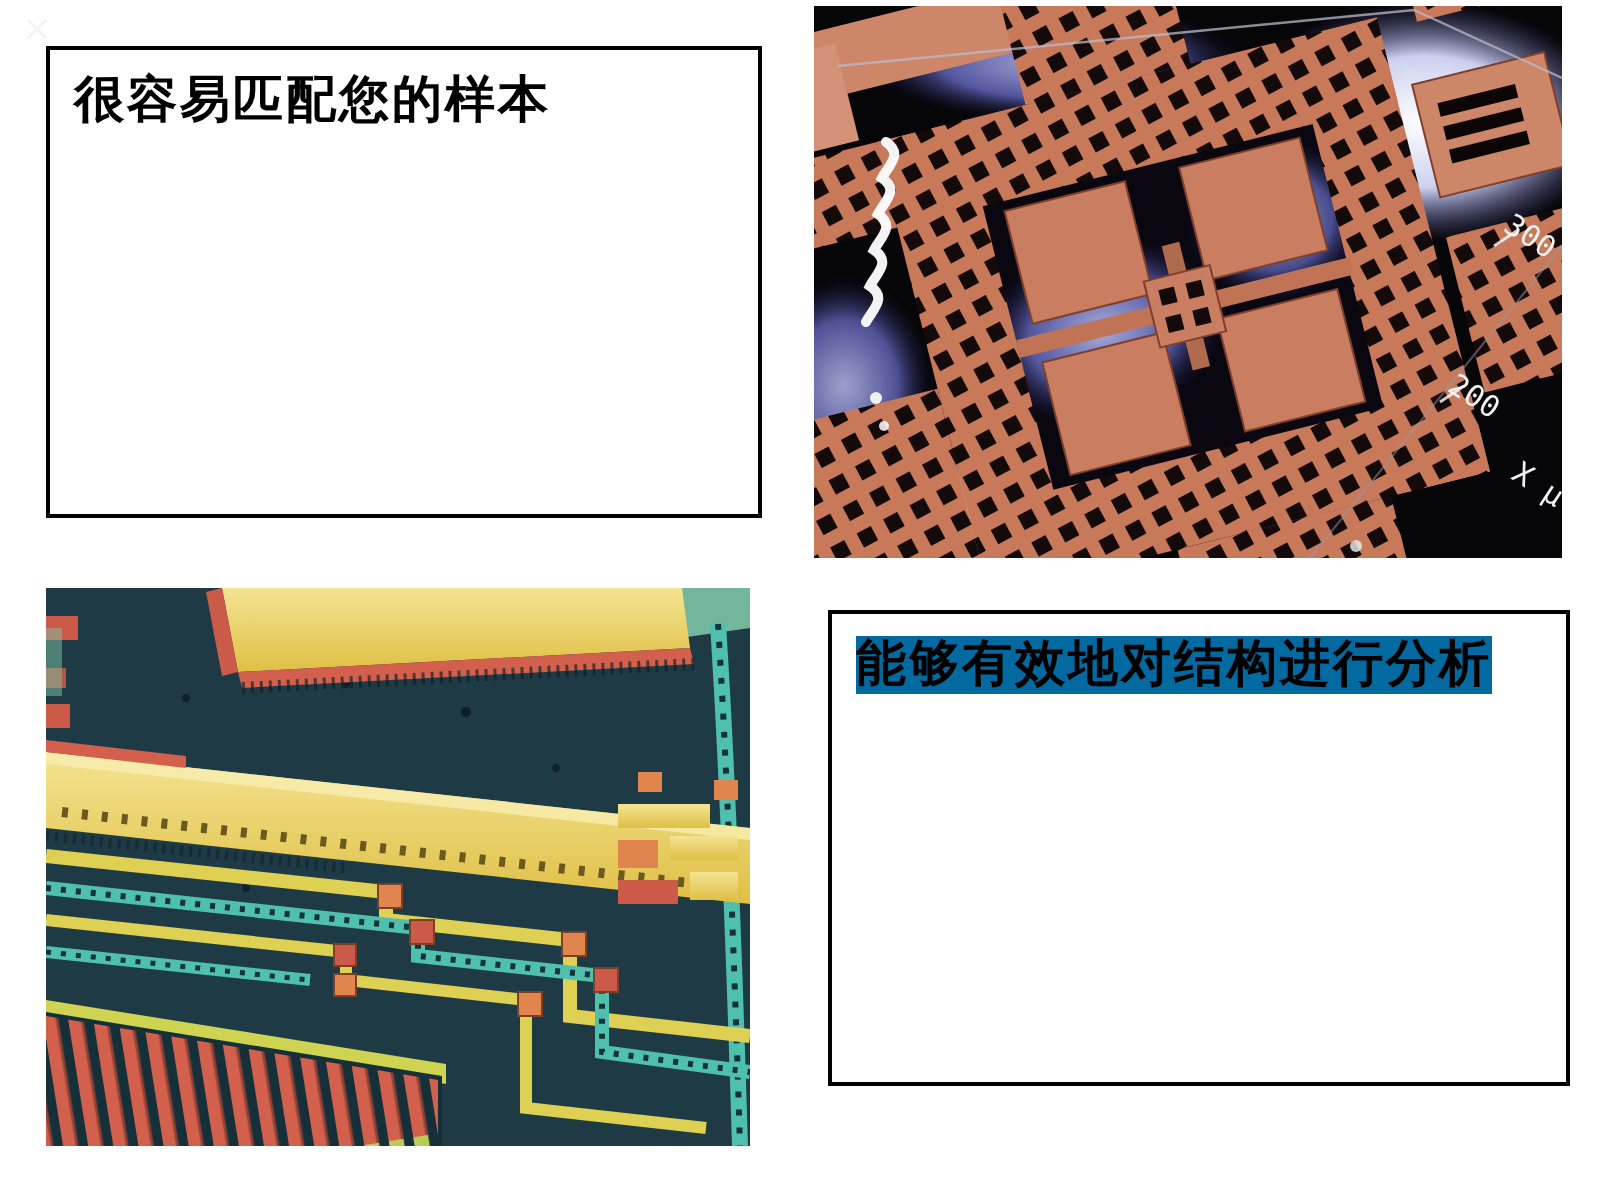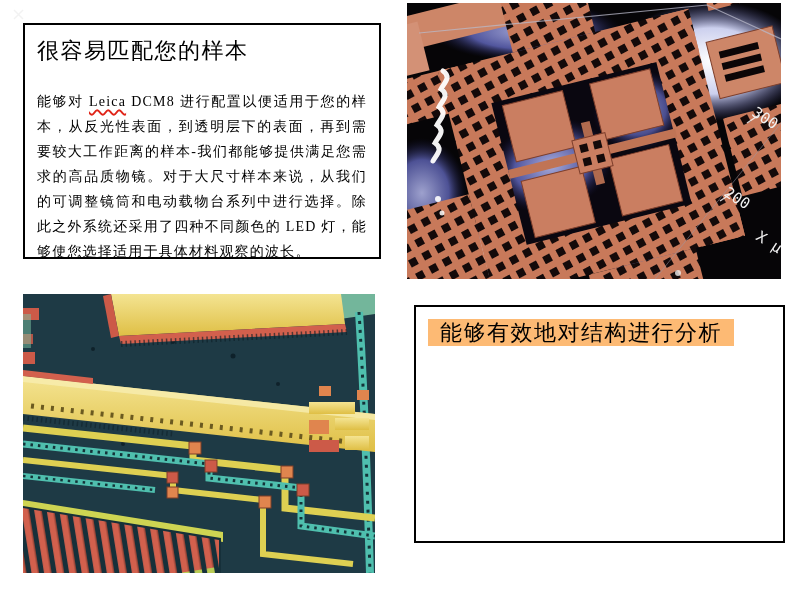--- a/index.html
+++ b/index.html
@@ -2,26 +2,26 @@
 <html><head>
 <meta charset="utf-8">
 <style>
   html,body{margin:0;padding:0;background:#ffffff;}
   .page{position:relative;width:806px;height:590px;background:#ffffff;overflow:hidden;
         font-family:"Liberation Serif","DejaVu Serif",serif;color:#000;}
   .text-box{position:absolute;border:2px solid #000;background:#fff;box-sizing:border-box;
             padding:10px 12px;}
   .box1{left:23px;top:23px;width:358px;height:236px;}
   .box2{left:414px;top:305px;width:371px;height:238px;}
-  .text-box h2{margin:2px 0 0 0;font-size:22px;line-height:28px;font-weight:normal;
+  .text-box h2{margin:2px 0 0 0;font-size:25px;line-height:28px;font-weight:bold;
                letter-spacing:1.5px;}
   .text-box p{margin:24px 0 0 0;font-size:14px;line-height:25px;text-align:justify;
               letter-spacing:1.2px;}
-  .hl{background:#fdba74;box-decoration-break:clone;-webkit-box-decoration-break:clone;
-      padding:1px 12px;}
+  .hl{background:#0369a1;box-decoration-break:clone;-webkit-box-decoration-break:clone;
+      padding:1px 0;}
   .sp{text-decoration-line:underline;text-decoration-style:wavy;
       text-decoration-color:#e02418;text-decoration-thickness:1.5px;
       text-underline-offset:3px;text-decoration-skip-ink:none;}
   figure{margin:0;padding:0;position:absolute;overflow:hidden;}
   .img1{left:407px;top:3px;width:374px;height:276px;}
   .img2{left:23px;top:294px;width:352px;height:279px;}
   figure svg{display:block;}
   .corner-mark{position:absolute;left:13px;top:9px;width:11px;height:11px;opacity:.12;}
   .axis-label{font-family:"DejaVu Sans Mono","Liberation Mono",monospace;
               font-size:15px;fill:#f2f2f2;}
@@ -30,21 +30,20 @@
 <body>
 
 <div class="page">
 
   <svg class="corner-mark" viewBox="0 0 11 11">
     <path d="M1,1 L10,10 M10,1 L1,10" stroke="#999" stroke-width="1.5" fill="none"></path>
   </svg>
 
   <section class="text-box box1">
     <h2>很容易匹配您的样本</h2>
-    <p>能够对 <span class="sp">Leica</span> DCM8 进行配置以便适用于您的样本，从反光性表面，到透明层下的表面，再到需要较大工作距离的样本-我们都能够提供满足您需求的高品质物镜。对于大尺寸样本来说，从我们的可调整镜筒和电动载物台系列中进行选择。除此之外系统还采用了四种不同颜色的 LED 灯，能够使您选择适用于具体材料观察的波长。</p>
   </section>
 
   <figure class="img1">
     <svg width="374" height="276" viewBox="0 0 374 276">
       <defs>
         <radialGradient id="gWhite" cx="50%" cy="50%" r="50%">
           <stop offset="0%" stop-color="#ffffff"></stop>
           <stop offset="55%" stop-color="#ccd0ee"></stop>
           <stop offset="100%" stop-color="#5054a0" stop-opacity="0"></stop>
         </radialGradient>

